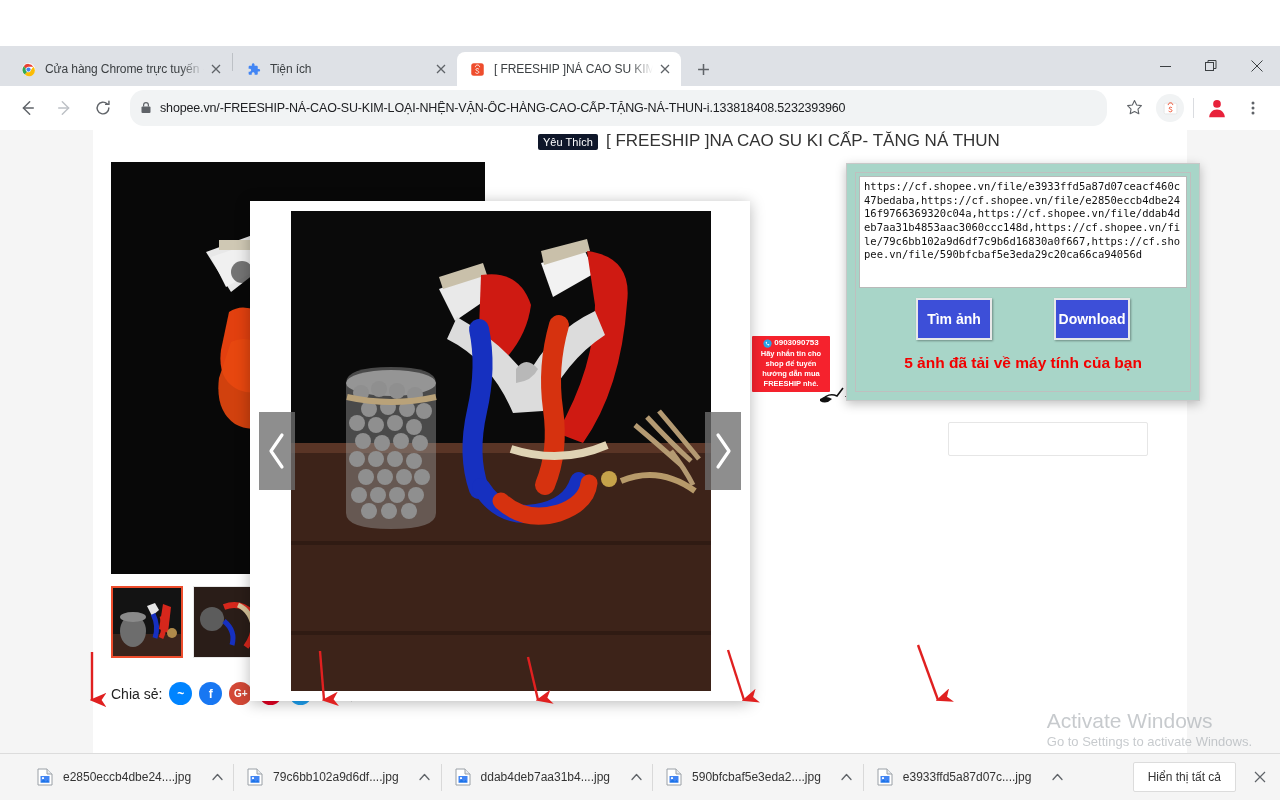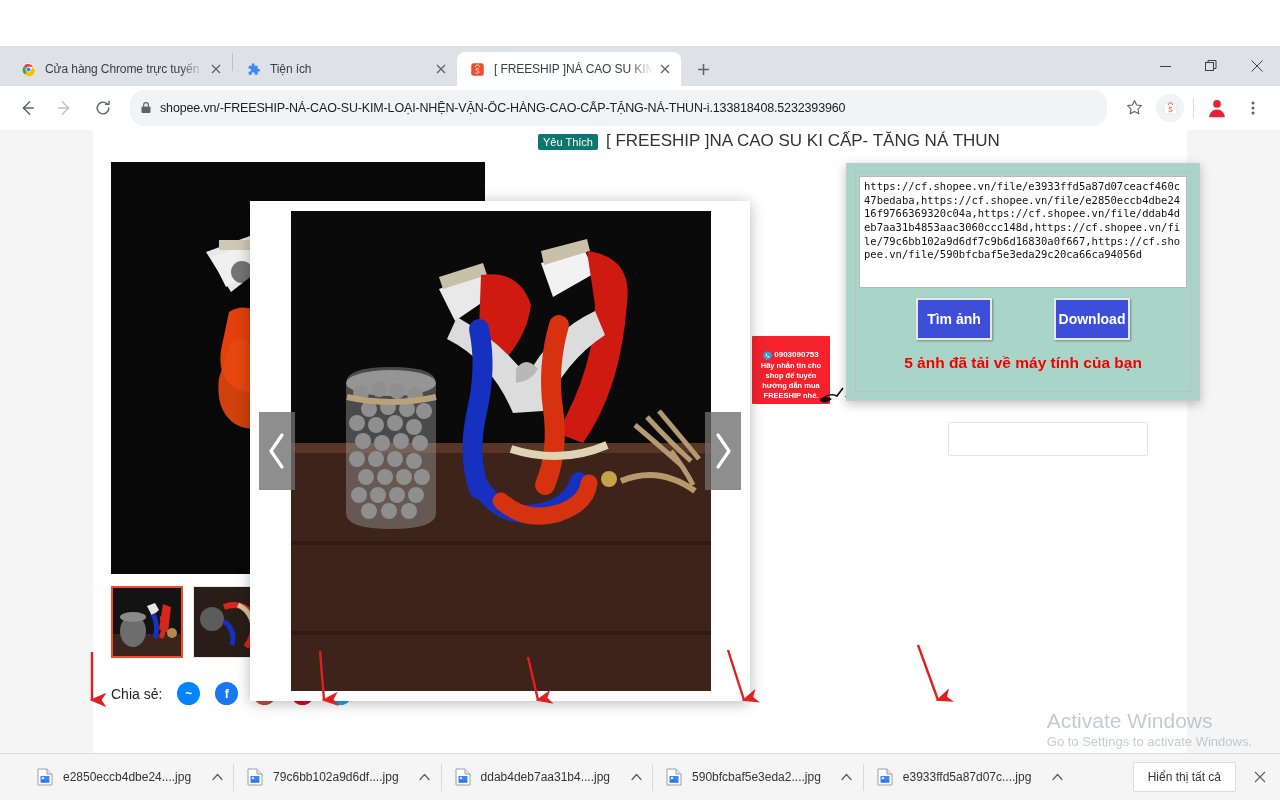--- a/index.html
+++ b/index.html
@@ -173,21 +173,21 @@
 
   
   .prod-title-row {
     position: absolute;
     left: 445px; top: 0px;
     width: 500px;
     display: flex;
     align-items: flex-start;
   }
   .badge-fav {
-    background: #0f766e;
+    background: #0f172a;
     color: #fff;
     font-size: 11px;
     padding: 2px 5px;
     border-radius: 2px;
     margin-right: 8px;
     margin-top: 4px;
     white-space: nowrap;
     flex: 0 0 auto;
   }
   .prod-title {
@@ -217,21 +217,21 @@
     overflow: hidden;
     position: relative;
   }
   .thumb.sel { border: 2px solid #ee4d2d; }
 
   .share-row {
     position: absolute;
     left: 18px; top: 552px;
     display: flex;
     align-items: center;
-    gap: 15px;
+    gap: 7px;
     font-size: 14px;
     color: #222;
   }
   .sbtn {
     width: 23px; height: 23px;
     border-radius: 50%;
     display: flex; align-items: center; justify-content: center;
     color: #fff;
     font-size: 12px;
     font-weight: bold;
@@ -275,21 +275,21 @@
   .promo-red {
     position: absolute;
     left: 659px; top: 206px;
     width: 78px;
     background: #f5222d;
     color: #fff;
     text-align: center;
     font-size: 7.5px;
     font-weight: bold;
     line-height: 1.35;
-    padding: 14px 2px 3px;
+    padding: 2px 2px 3px;
     border-radius: 1px;
   }
   .promo-red .phone { font-size: 8px; display:flex; align-items:center; justify-content:center; gap:2px;}
   .brand-logo {
     position: absolute;
     left: 752px; top: 250px;
     text-align: center;
   }
   .brand-logo .bl-name {
     font-size: 13px;

